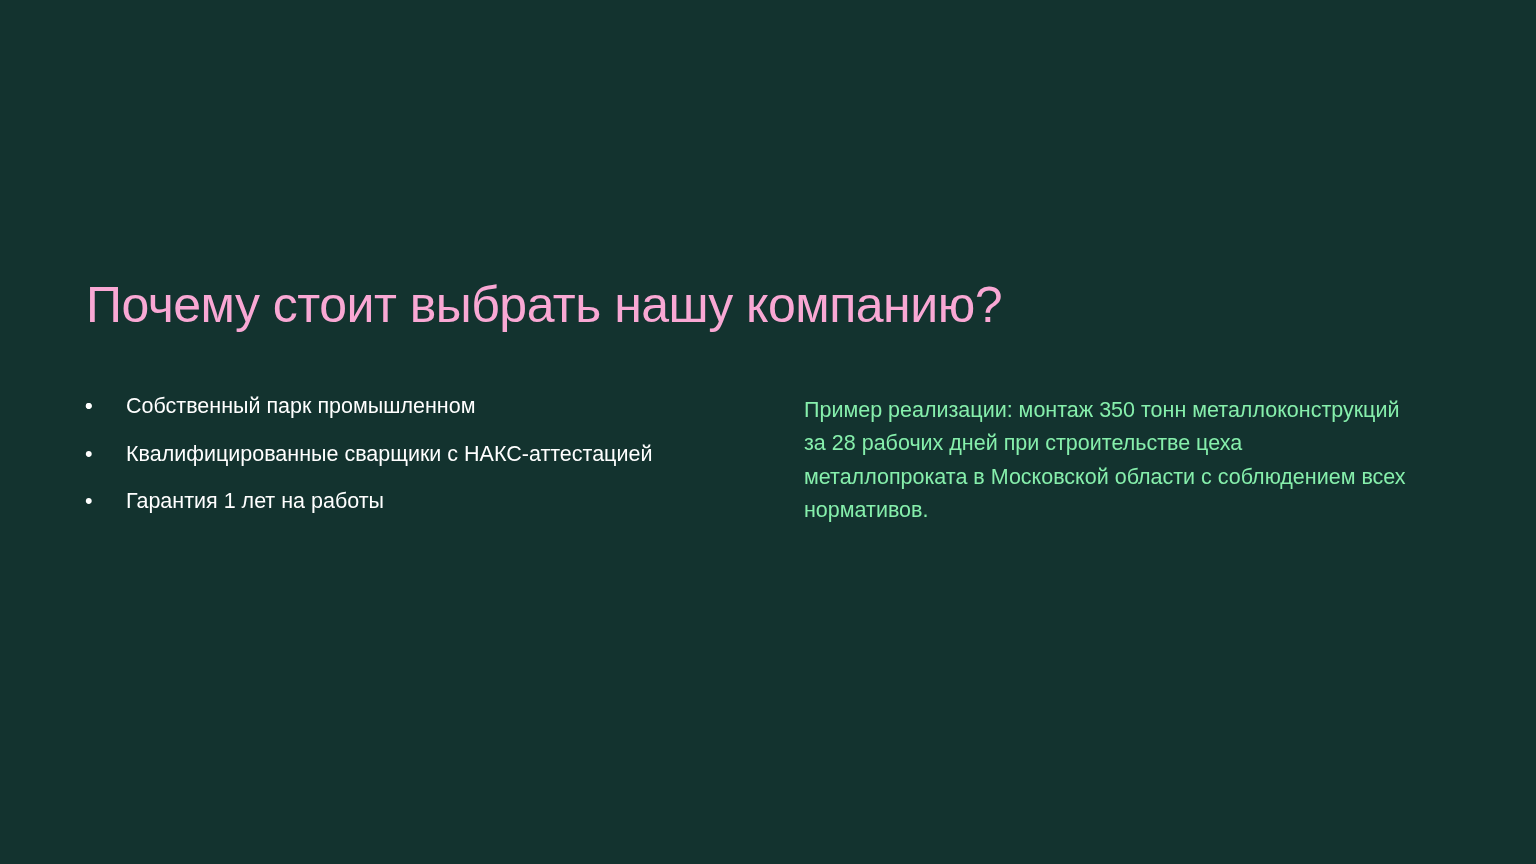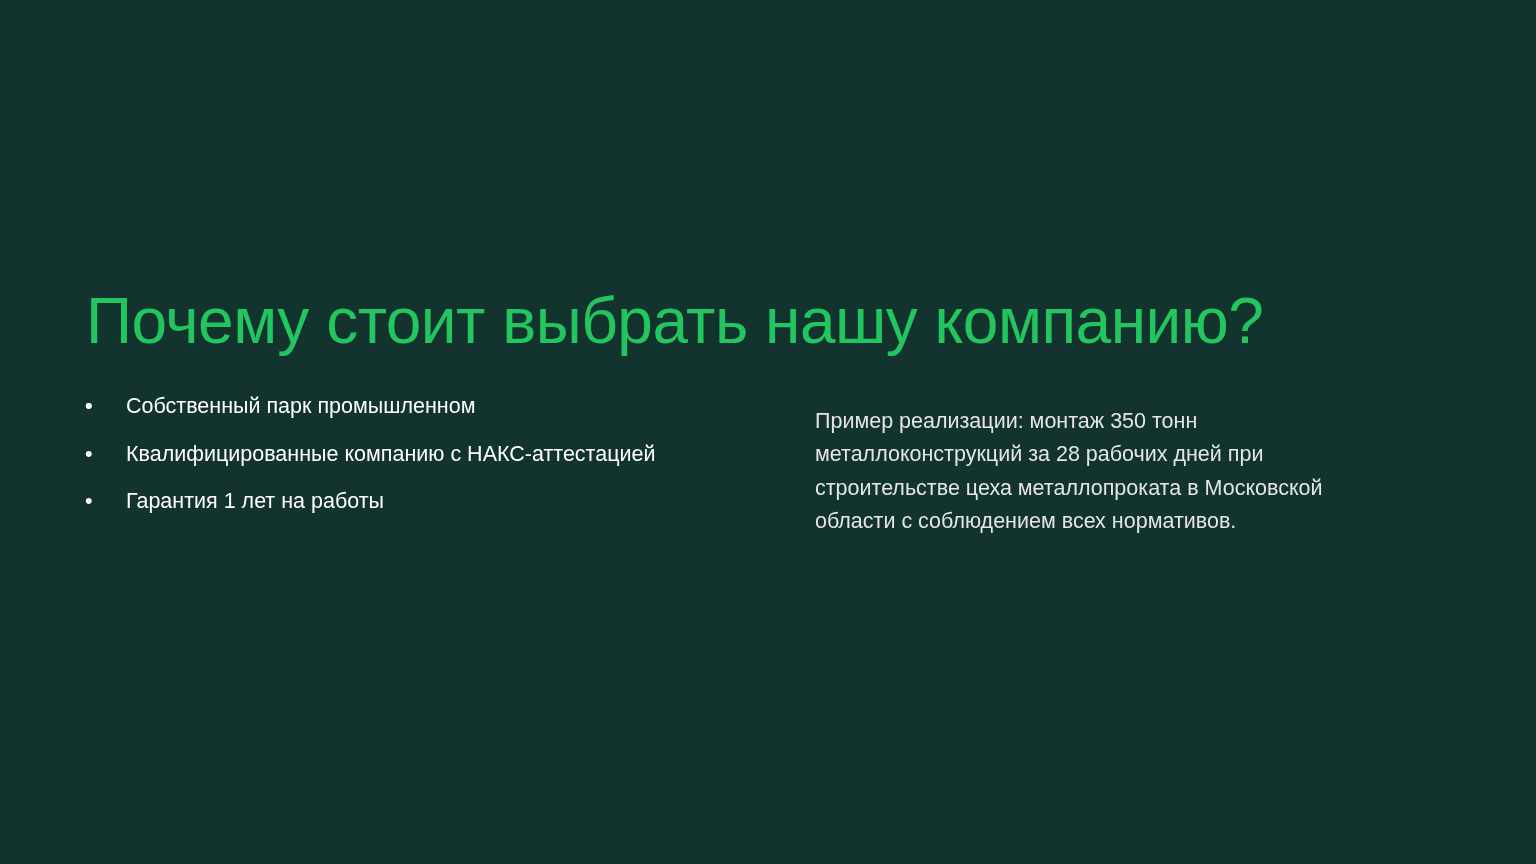--- a/index.html
+++ b/index.html
@@ -18,22 +18,22 @@
     width: 1536px;
     height: 864px;
     background: #13332f;
     box-sizing: border-box;
   }
   .slide-title {
     position: absolute;
     left: 86px;
     top: 243px;
     width: 1320px;
-    color: #22c55e;
-    font-size: 64px;
+    color: #f9a8d4;
+    font-size: 50px;
     font-weight: 400;
     line-height: 1.12;
     letter-spacing: -0.5px;
     white-space: nowrap;
   }
   .col-left {
     position: absolute;
     left: 80px;
     top: 375px;
     width: 660px;
@@ -59,45 +59,45 @@
     font-size: 21.5px;
     line-height: 1.52;
   }
   .col-right {
     position: absolute;
     left: 800px;
     top: 390px;
     width: 610px;
   }
   .paragraph {
-    color: #e5e5e5;
+    color: #86efac;
     font-size: 21.5px;
     line-height: 1.55;
-    margin: 15px;
+    margin: 4px;
   }
 </style>
 </head>
 <body>
 
 <div class="slide">
 
   <h1 class="slide-title">Почему стоит выбрать нашу компанию?</h1>
 
   <div class="col-left">
     <ul class="bullet-list">
       <li class="bullet-item">
         <span class="dot">•</span>
       </li>
       <li class="bullet-item">
         <span class="dot">•</span>
         <span>Собственный парк промышленном</span>
       </li>
       <li class="bullet-item">
         <span class="dot">•</span>
-        <span>Квалифицированные компанию с НАКС-аттестацией</span>
+        <span>Квалифицированные сварщики с НАКС-аттестацией</span>
       </li>
       <li class="bullet-item">
         <span class="dot">•</span>
         <span>Гарантия 1 лет на работы</span>
       </li>
     </ul>
   </div>
 
   <div class="col-right">
     <p class="paragraph">Пример реализации: монтаж 350 тонн металлоконструкций за 28 рабочих дней при строительстве цеха металлопроката в Московской области с соблюдением всех нормативов.</p>

